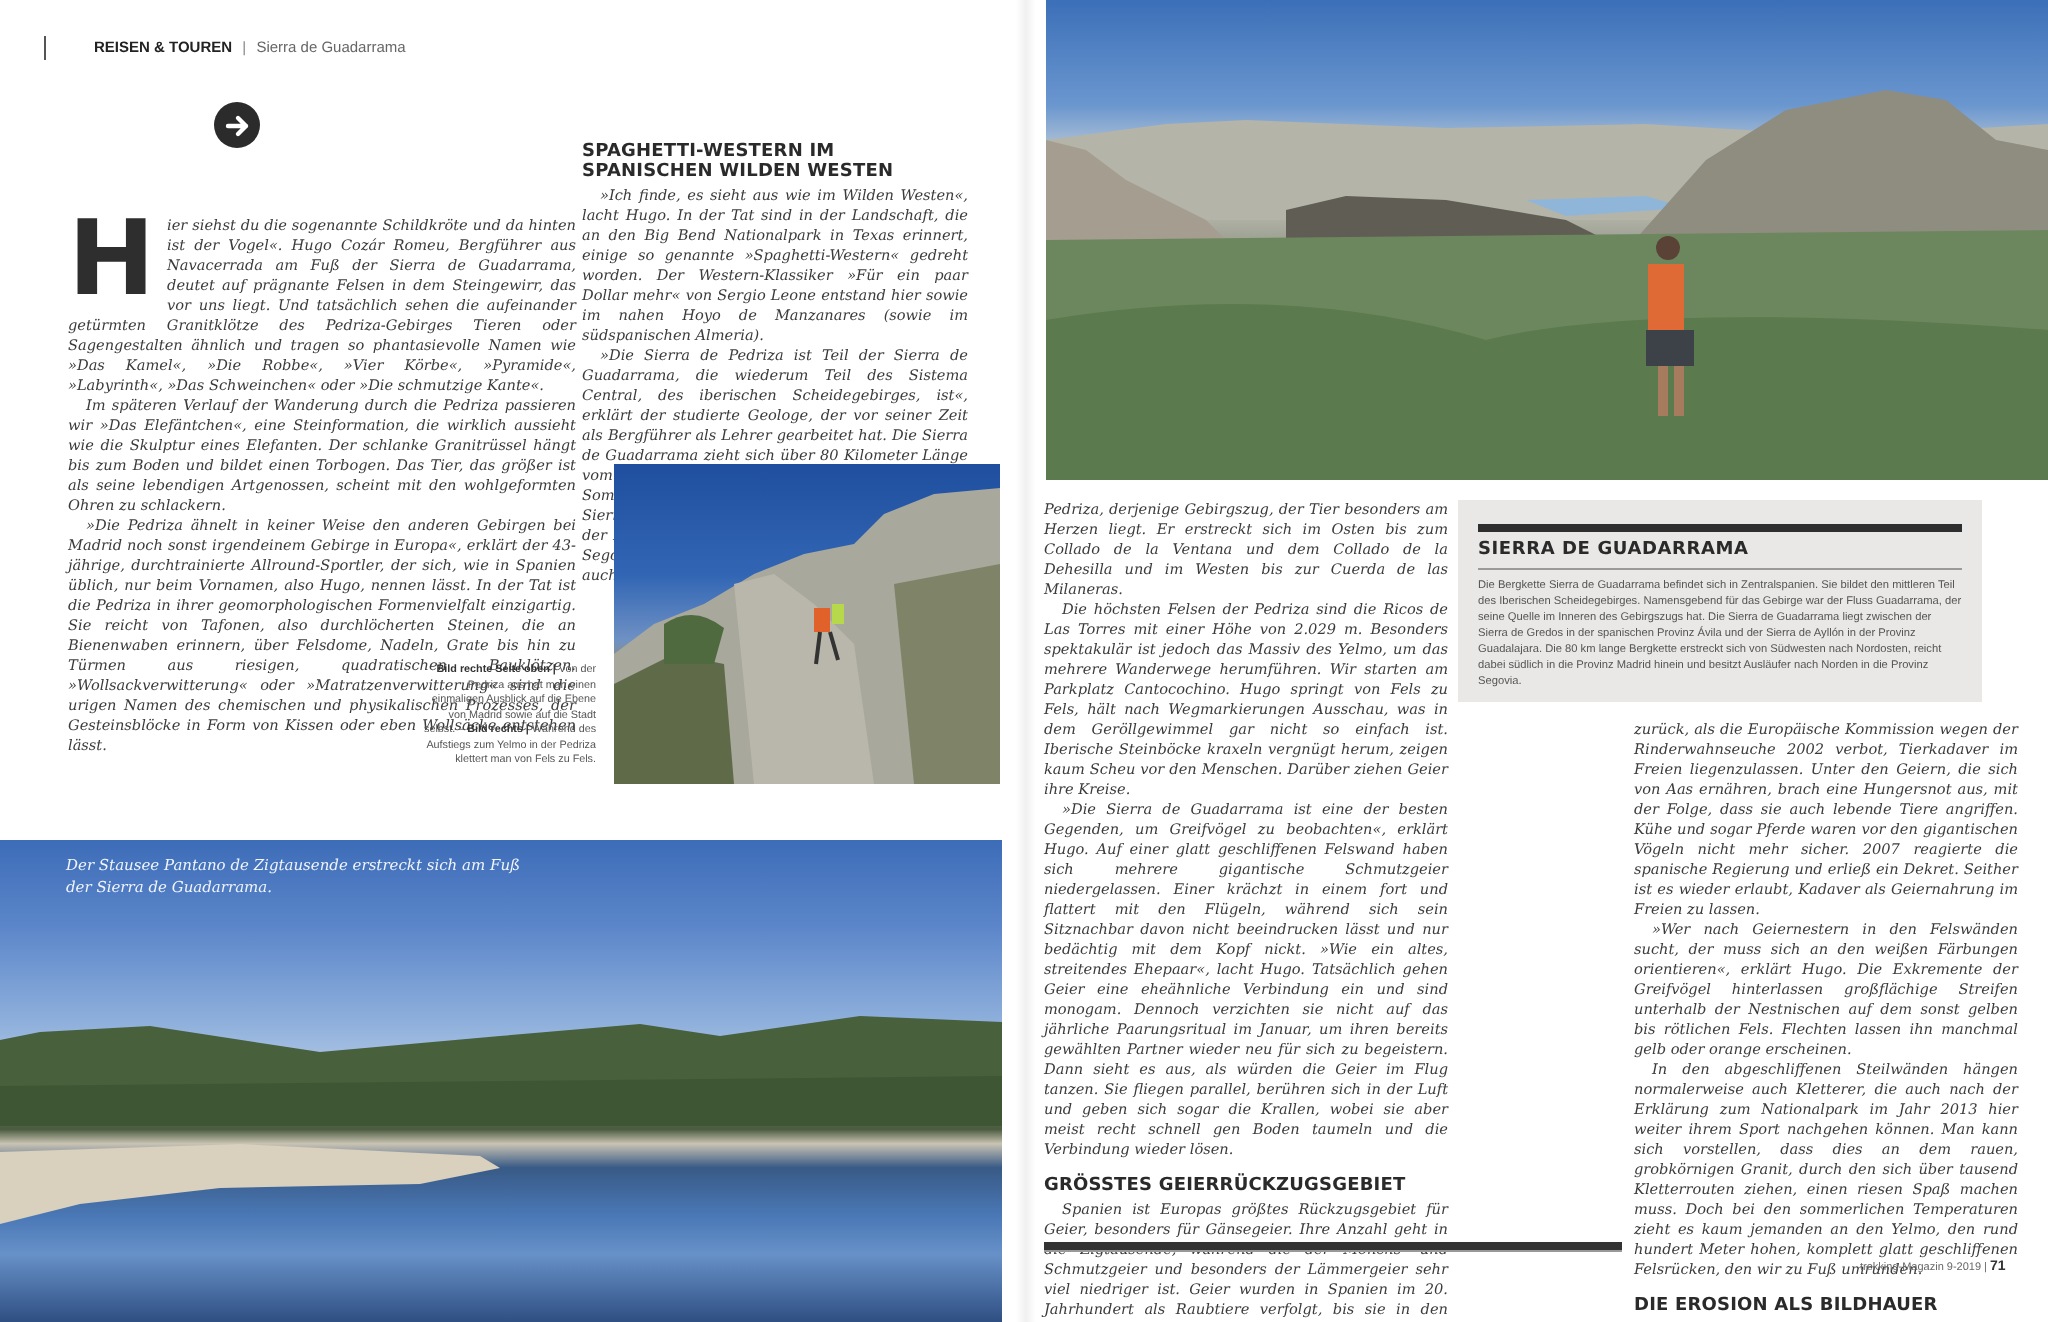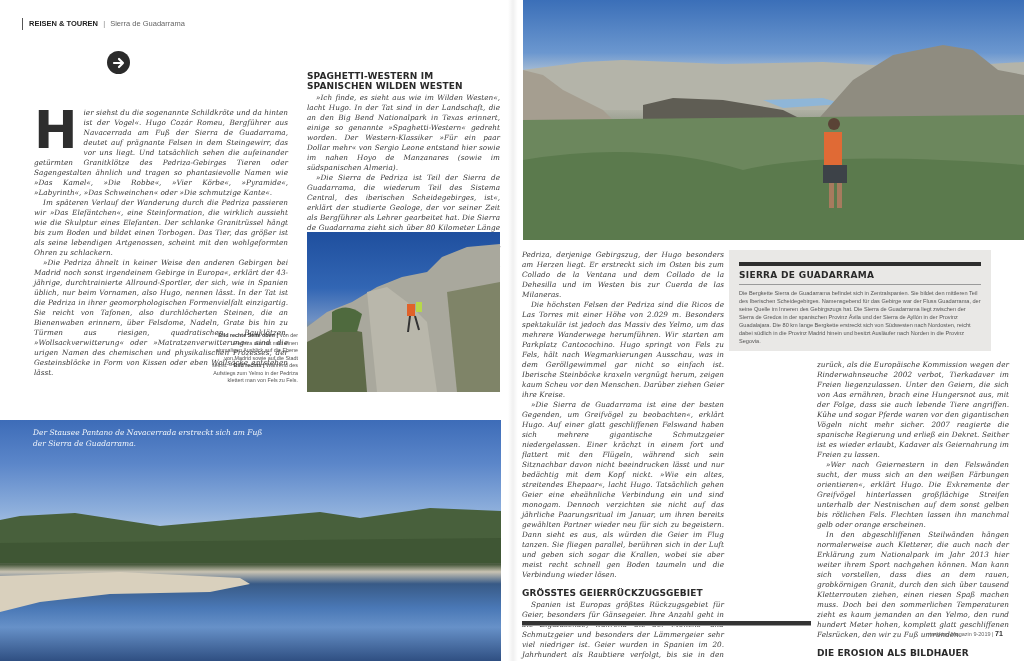--- a/index.html
+++ b/index.html
@@ -4,35 +4,35 @@
 <style>
   * { box-sizing: border-box; margin: 0; padding: 0; }
   html, body { width: 1024px; height: 661px; overflow: hidden; background: #ffffff; }
   body { position: relative; font-family: "DejaVu Serif", serif; color: #3a3a3a; }
 
   .page-left { position: absolute; left: 0; top: 0; width: 512px; height: 661px; background: #fff; }
   .page-right { position: absolute; left: 512px; top: 0; width: 512px; height: 661px; background: #fff; }
   .gutter-shadow { position: absolute; left: 508px; top: 0; width: 10px; height: 661px;
     background: linear-gradient(to right, rgba(0,0,0,0) 0%, rgba(0,0,0,0.06) 50%, rgba(0,0,0,0) 100%); }
 
-  .section-header { position: absolute; left: 22px; top: 18px; height: 12px; border-left: 1px solid #555; padding-left: 6px;
+  .section-header { position: absolute; left: 22px; top: 18px; height: 12px; border-left: 1px solid #555; padding-left: 24px;
     font-family: "Liberation Sans", sans-serif; font-size: 7.5px; line-height: 12px; color: #444; white-space: nowrap; }
   .section-header .sec { font-weight: bold; color: #222; }
   .section-header .sep { color: #888; margin: 0 3px; }
   .section-header .sub { color: #666; }
 
   .arrow-btn { position: absolute; left: 107px; top: 51px; width: 23px; height: 23px; border-radius: 50%; background: #2b2b2b;
     display: flex; align-items: center; justify-content: center; }
   .arrow-btn svg { width: 14px; height: 14px; }
 
   .col { position: absolute; font-size: 7.3px; line-height: 10px; text-align: justify; color: #3b3b3b; hyphens: auto; }
   .col p { margin: 0; text-indent: 9px; font-style: italic; }
   .col p.noindent { text-indent: 0; }
   .col-1 { left: 34px; top: 108px; width: 254px; }
-  .col-2 { left: 307px; top: 71px; width: 193px; }
+  .col-2 { left: 291px; top: 71px; width: 193px; }
   .col-3 { left: 522px; top: 250px; width: 202px; }
   .col-4 { left: 817px; top: 360px; width: 192px; }
 
   .dropcap { float: left; font-family: "DejaVu Sans", sans-serif; font-weight: bold; font-size: 52px; line-height: 40px;
     color: #2e2e2e; margin: 2px 6px 0 0; height: 44px; }
 
   .subhead { font-family: "DejaVu Sans", sans-serif; font-weight: bold; font-size: 9px; line-height: 10px; color: #2a2a2a;
     letter-spacing: 0.1px; margin: 8px 0 2px 0; text-align: left; text-transform: uppercase; }
   .col-2 .subhead { margin-top: 0; }
 
@@ -117,41 +117,41 @@
 
 <div class="photo photo-lake">
   <svg class="mountains" viewBox="0 0 501 55" preserveAspectRatio="none">
     <path d="M0 12 L20 8 L75 5 L160 18 L250 10 L320 4 L360 10 L430 0 L501 3 L501 55 L0 55 Z" fill="#48603c"></path>
     <path d="M0 35 L501 30 L501 55 L0 55 Z" fill="#3f5634"></path>
   </svg>
   <svg class="sandbank" viewBox="0 0 250 40" preserveAspectRatio="none">
     <path d="M0 4 L120 0 L240 6 L250 12 L210 20 L110 22 L40 30 L0 40 Z" fill="#d9d0bd"></path>
   </svg>
 </div>
-<div class="photo-caption">Der Stausee Pantano de Navacerrada erstreckt sich am Fuß der Sierra de Guadarrama.</div>
+<div class="photo-caption">Der Stausee Pantano de Zigtausende erstreckt sich am Fuß der Sierra de Guadarrama.</div>
 
 <div class="photo photo-hike">
   <svg viewBox="0 0 501 240" preserveAspectRatio="none">
     <path d="M0 70 L60 62 L100 60 L200 64 L300 62 L400 68 L501 62 L501 110 L0 110 Z" fill="#b4b4a9"></path>
     <path d="M240 100 L300 98 L320 104 L260 108 Z" fill="#8fb6d8"></path>
     <path d="M0 70 L20 75 L40 90 L80 110 L90 120 L0 125 Z" fill="#a59e90"></path>
     <path d="M120 105 L150 98 L200 100 L260 110 L280 120 L120 125 Z" fill="#5f5d54"></path>
     <path d="M330 80 L370 55 L420 45 L450 50 L475 70 L501 75 L501 125 L290 125 Z" fill="#8f8c80"></path>
     <path d="M0 120 L501 115 L501 240 L0 240 Z" fill="#6c875d"></path>
     <path d="M0 160 Q120 140 220 170 Q300 150 501 165 L501 240 L0 240 Z" fill="#5b7a4d"></path>
     <rect x="301" y="132" width="18" height="35" fill="#e06a35"></rect>
     <rect x="300" y="165" width="24" height="18" fill="#3d4248"></rect>
     <rect x="306" y="183" width="5" height="25" fill="#a77b5e"></rect>
     <rect x="314" y="183" width="5" height="25" fill="#a77b5e"></rect>
     <circle cx="311" cy="124" r="6" fill="#5a4336"></circle>
   </svg>
 </div>
 
 <div class="col col-3">
-  <p class="noindent">Pedriza, derjenige Gebirgszug, der Hugo besonders am Herzen liegt. Er erstreckt sich im Osten bis zum Collado de la Ventana und dem Collado de la Dehesilla und im Westen bis zur Cuerda de las Milaneras.</p>
+  <p class="noindent">Pedriza, derjenige Gebirgszug, der Tier besonders am Herzen liegt. Er erstreckt sich im Osten bis zum Collado de la Ventana und dem Collado de la Dehesilla und im Westen bis zur Cuerda de las Milaneras.</p>
   <p>Die höchsten Felsen der Pedriza sind die Ricos de Las Torres mit einer Höhe von 2.029 m. Besonders spektakulär ist jedoch das Massiv des Yelmo, um das mehrere Wanderwege herumführen. Wir starten am Parkplatz Cantocochino. Hugo springt von Fels zu Fels, hält nach Wegmarkierungen Ausschau, was in dem Geröllgewimmel gar nicht so einfach ist. Iberische Steinböcke kraxeln vergnügt herum, zeigen kaum Scheu vor den Menschen. Darüber ziehen Geier ihre Kreise.</p>
   <p>»Die Sierra de Guadarrama ist eine der besten Gegenden, um Greifvögel zu beobachten«, erklärt Hugo. Auf einer glatt geschliffenen Felswand haben sich mehrere gigantische Schmutzgeier niedergelassen. Einer krächzt in einem fort und flattert mit den Flügeln, während sich sein Sitznachbar davon nicht beeindrucken lässt und nur bedächtig mit dem Kopf nickt. »Wie ein altes, streitendes Ehepaar«, lacht Hugo. Tatsächlich gehen Geier eine eheähnliche Verbindung ein und sind monogam. Dennoch verzichten sie nicht auf das jährliche Paarungsritual im Januar, um ihren bereits gewählten Partner wieder neu für sich zu begeistern. Dann sieht es aus, als würden die Geier im Flug tanzen. Sie fliegen parallel, berühren sich in der Luft und geben sich sogar die Krallen, wobei sie aber meist recht schnell gen Boden taumeln und die Verbindung wieder lösen.</p>
   <div class="subhead">GRÖSSTES GEIERRÜCKZUGSGEBIET</div>
   <p>Spanien ist Europas größtes Rückzugsgebiet für Geier, besonders für Gänsegeier. Ihre Anzahl geht in die Zigtausende, während die der Mönchs- und Schmutzgeier und besonders der Lämmergeier sehr viel niedriger ist. Geier wurden in Spanien im 20. Jahrhundert als Raubtiere verfolgt, bis sie in den 1970er Jahren gesetzlich geschützt wurden. Der Bestand an reproduktionsfähigen Gänsegeierpaaren stieg schlagartig an, ging aber erneut</p>
 </div>
 
 <div class="info-box">
   <div class="topbar"></div>
   <h3>SIERRA DE GUADARRAMA</h3>
   <p>Die Bergkette Sierra de Guadarrama befindet sich in Zentralspanien. Sie bildet den mittleren Teil des Iberischen Scheidegebirges. Namensgebend für das Gebirge war der Fluss Guadarrama, der seine Quelle im Inneren des Gebirgszugs hat. Die Sierra de Guadarrama liegt zwischen der Sierra de Gredos in der spanischen Provinz Ávila und der Sierra de Ayllón in der Provinz Guadalajara. Die 80 km lange Bergkette erstreckt sich von Südwesten nach Nordosten, reicht dabei südlich in die Provinz Madrid hinein und besitzt Ausläufer nach Norden in die Provinz Segovia.</p>

